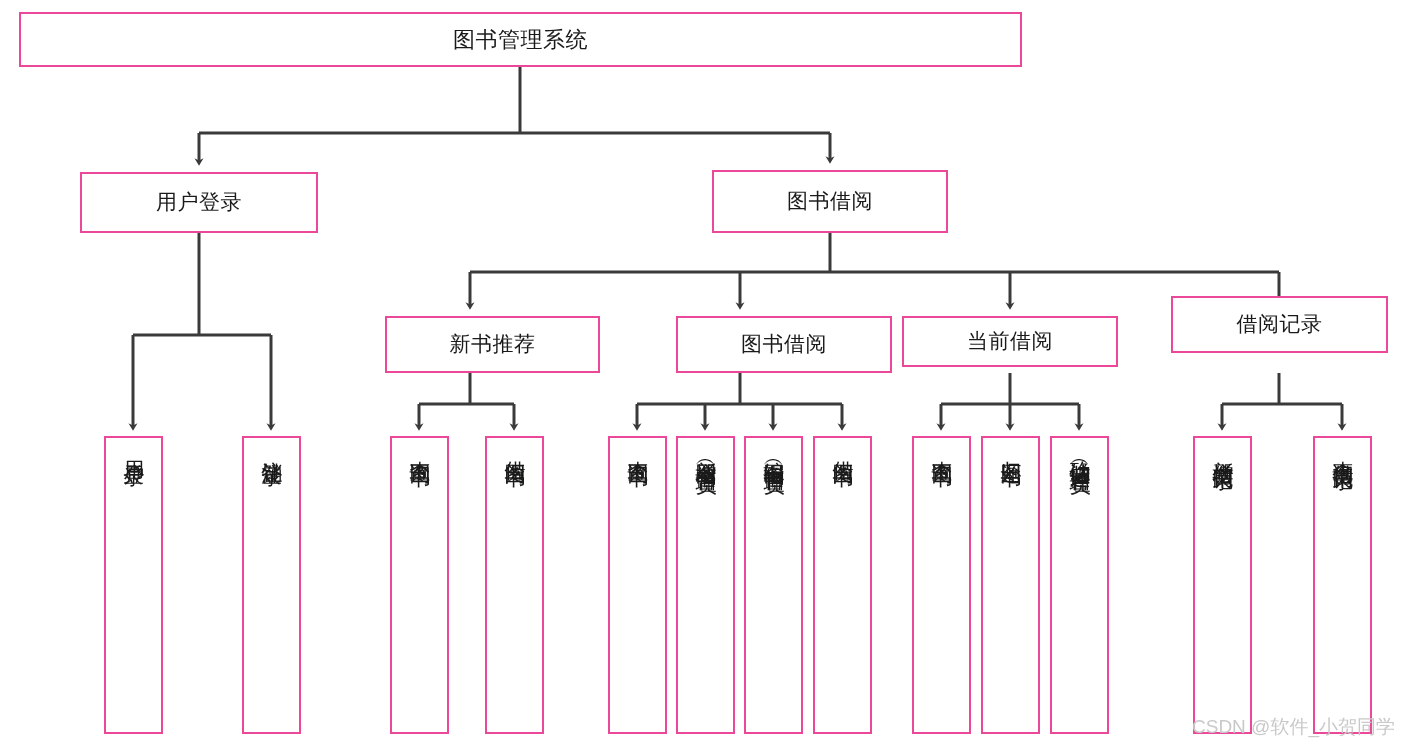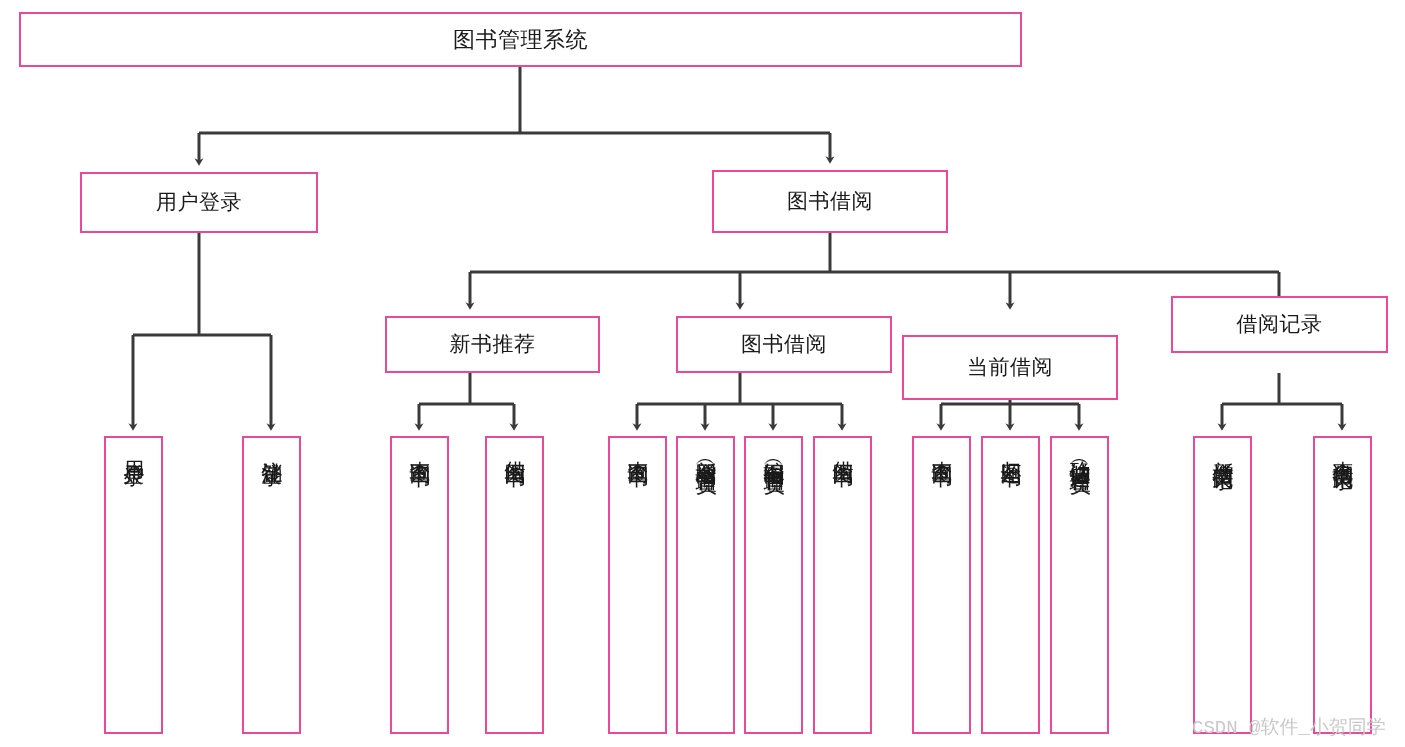--- a/index.html
+++ b/index.html
@@ -67,21 +67,21 @@
     line-height: 1;
   }
   .watermark {
     position: absolute;
     left: 1192px;
     top: 714px;
     font-size: 19px;
     color: #c9c9c9;
     white-space: nowrap;
     z-index: 3;
-    font-family: Liberation Mono, monospace;
+    font-family: Liberation Sans, sans-serif;
   }
 </style>
 </head>
 <body>
 
 <div id="diagram-root">
 
   <svg id="connector-layer" viewBox="0 0 1405 747" width="1405" height="747" aria-hidden="true">
     <defs>
       <marker id="arrow" markerWidth="10" markerHeight="10" refX="4.2" refY="5" orient="auto" markerUnits="userSpaceOnUse">
@@ -147,21 +147,21 @@
   </div>
 
   <div class="node node-h" style="left:363px; top:316px; width:215px; height:57px;margin-left:22px;">
     <span class="node-label">新书推荐</span>
   </div>
 
   <div class="node node-h" style="left:632px; top:316px; width:216px; height:57px;margin-left:44px;">
     <span class="node-label">图书借阅</span>
   </div>
 
-  <div class="node node-h" style="left:902px; top:316px; width:216px; height:65px;margin-top:19px;">
+  <div class="node node-h" style="left:902px; top:316px; width:216px; height:51px;">
     <span class="node-label">当前借阅</span>
   </div>
 
   <div class="node node-h" style="left:1171px; top:296px; width:217px; height:57px;">
     <span class="node-label">借阅记录</span>
   </div>
 
   <div class="node node-v" style="left:104px; top:436px; width:59px; height:298px;">
     <span class="node-label">用户登录</span>
   </div>

